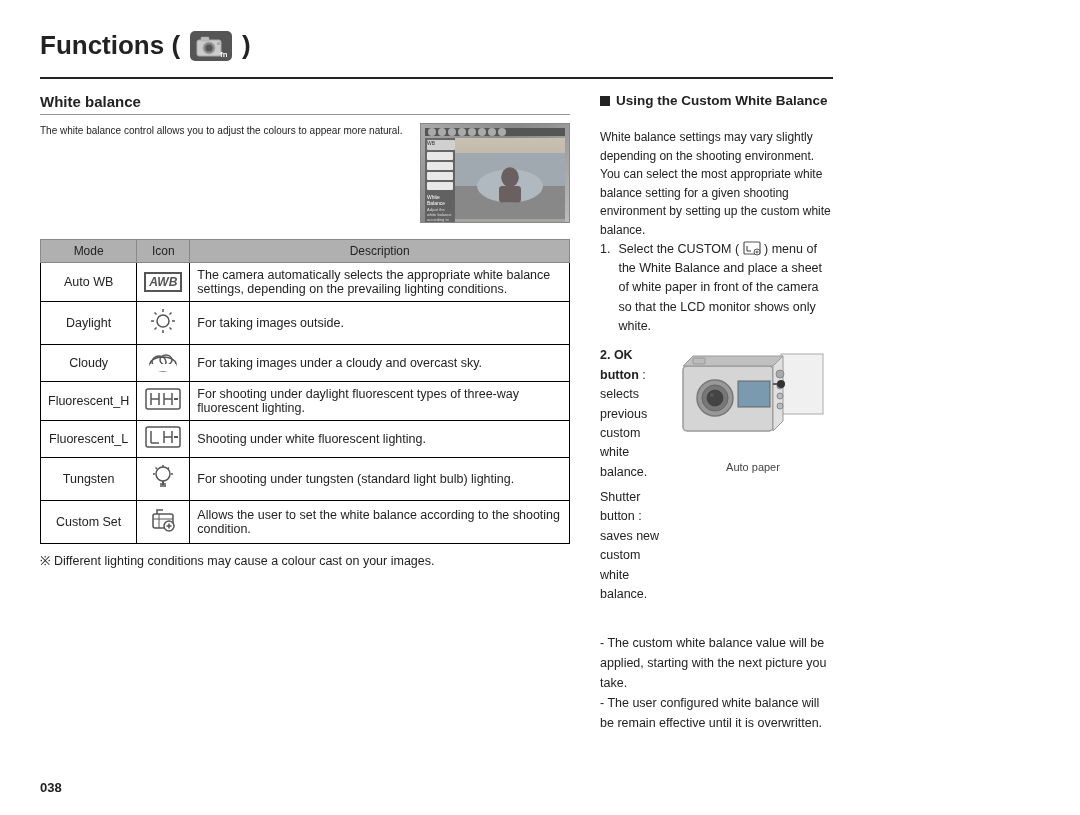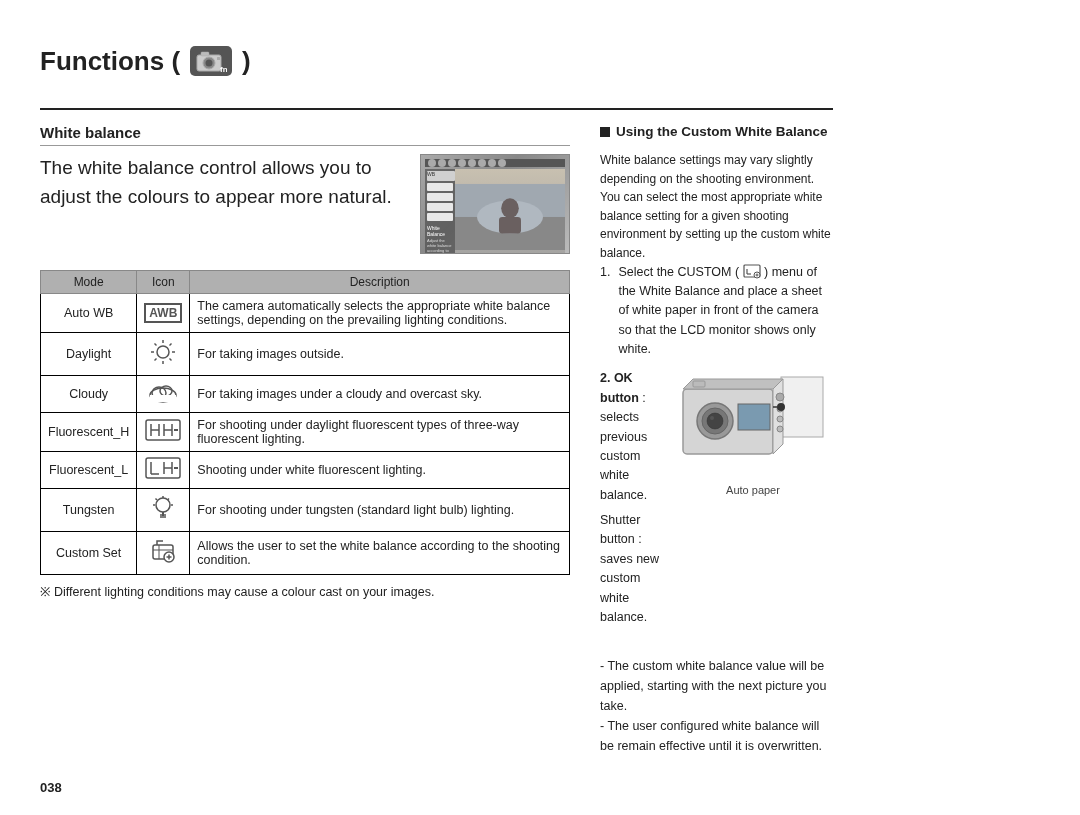--- a/index.html
+++ b/index.html
@@ -54,21 +54,21 @@
       padding-bottom: 4px;
       border-bottom: 1px solid #999;
     }
     .intro-row {
       display: flex;
       gap: 14px;
       margin-bottom: 16px;
       align-items: flex-start;
     }
     .intro-text {
-      font-size: 19px;
+      font-size: 10px;
       line-height: 1.5;
       flex: 1;
     }
     .camera-screen-img {
       width: 150px;
       height: 100px;
       background: #ccc;
       border: 1px solid #888;
       flex-shrink: 0;
       position: relative;
@@ -148,36 +148,37 @@
       vertical-align: middle;
       text-align: center;
     }
     table.wb-table td.desc {
       text-align: left;
     }
     .icon-cell {
       font-size: 16px;
       text-align: center;
       min-width: 40px;
+      font-style: italic;
     }
     .note-text {
       font-size: 12.5px;
     }
     .page-num {
       font-weight: bold;
       font-size: 13px;
       margin-top: auto;
       padding-top: 10px;
     }
 
     
     .custom-wb-title {
       font-size: 13.5px;
       font-weight: bold;
-      margin-bottom: 12px;
+      margin-bottom: 20px;
       display: flex;
       align-items: center;
       gap: 6px;
     }
     .black-square {
       width: 10px;
       height: 10px;
       background: #222;
       display: inline-block;
       flex-shrink: 0;
@@ -243,21 +244,21 @@
     }
   </style>
 </head>
 <body>
 
 <div class="page">
 
   <div style="margin-bottom:6px; display:flex; align-items:center; gap:0;">
     <span class="page-title">
       <span>Functions (</span>
-      <span style="display:inline-flex; align-items:center; justify-content:center; width:42px; height:30px; background:#555; border-radius:5px; margin:16px 2px;">
+      <span style="display:inline-flex; align-items:center; justify-content:center; width:42px; height:30px; background:#555; border-radius:5px; margin:0 2px;">
         <svg width="32" height="22" viewBox="0 0 32 22">
           <rect x="2" y="5" width="24" height="16" rx="2" fill="#ccc" stroke="#aaa" stroke-width="1"></rect>
           <circle cx="14" cy="13" r="6" fill="#888" stroke="#aaa" stroke-width="1"></circle>
           <circle cx="14" cy="13" r="3.5" fill="#555"></circle>
           <rect x="6" y="2" width="8" height="4" rx="1" fill="#bbb" stroke="#aaa" stroke-width="0.5"></rect>
           <rect x="22" y="7" width="3" height="3" rx="0.5" fill="#aaa"></rect>
           <text x="25" y="22" font-size="8" fill="white" font-family="Arial" font-weight="bold">fn</text>
         </svg>
       </span>
       <span>)</span>

